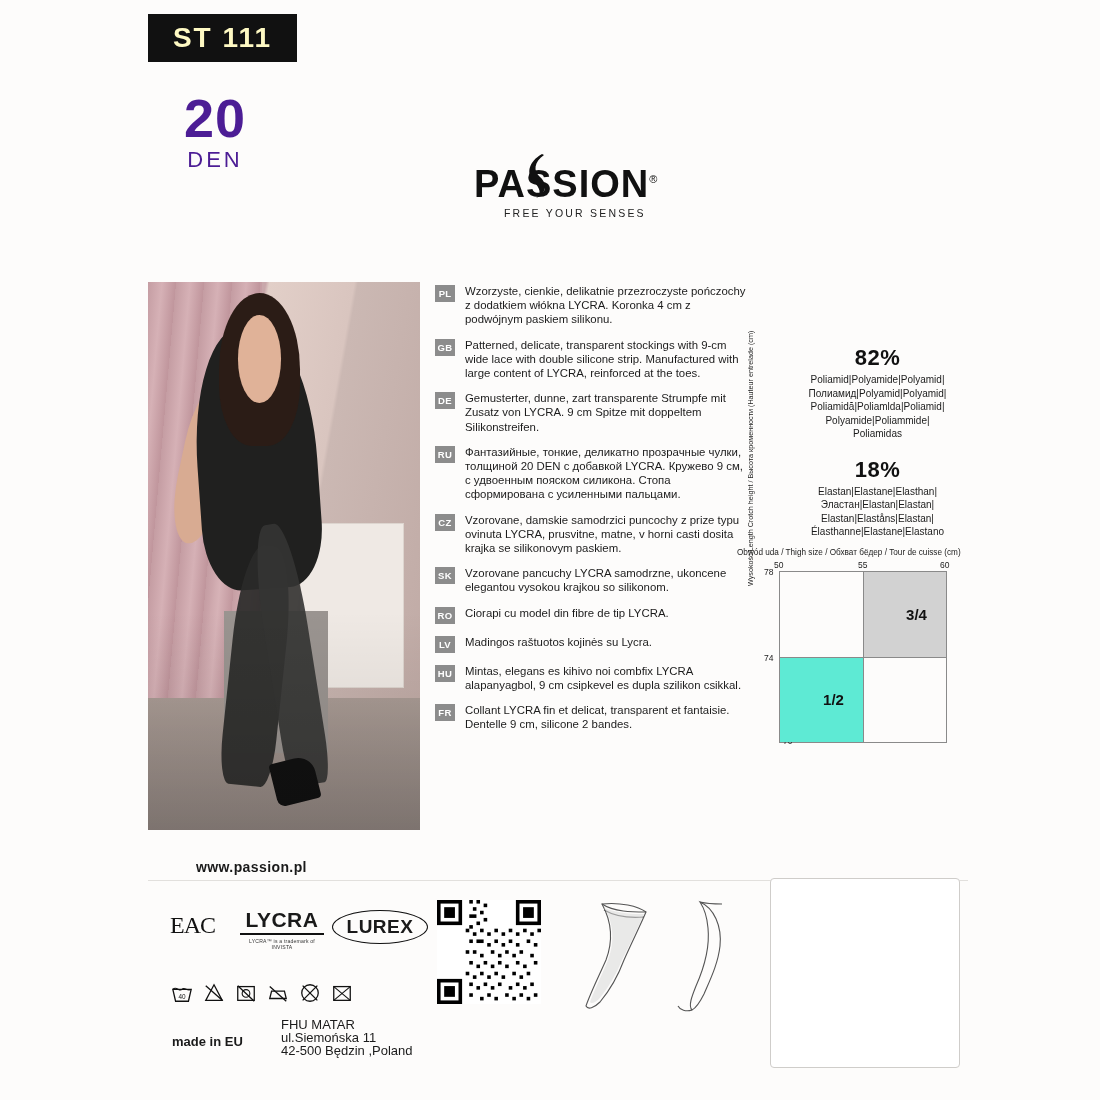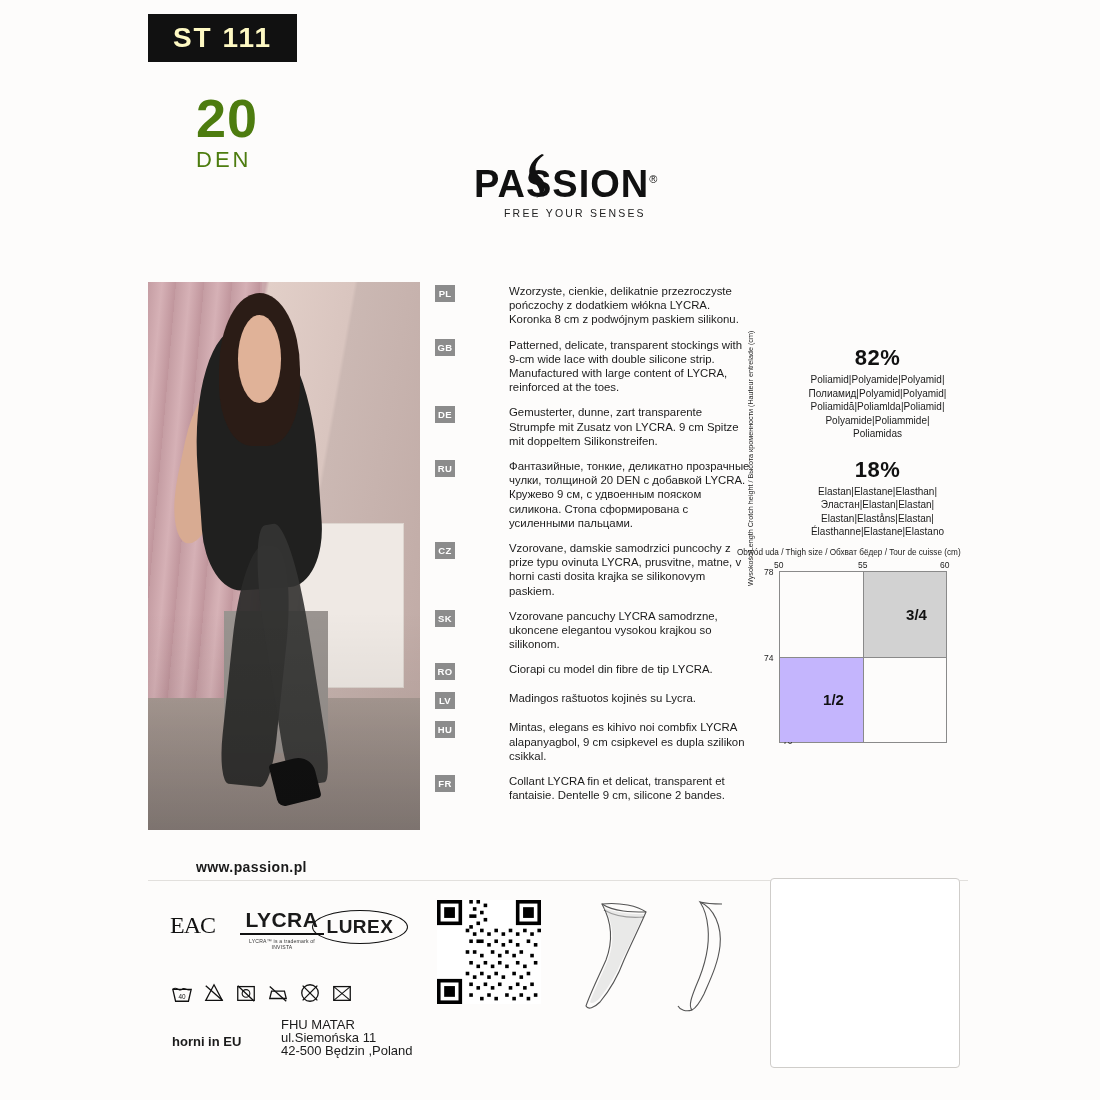--- a/index.html
+++ b/index.html
@@ -24,22 +24,23 @@
     position: absolute;
     left: 148px; top: 14px;
     width: 149px; height: 48px;
     background: #111111;
     color: #fef9c3;
     display: flex; align-items: center; justify-content: center;
     font-size: 28px; font-weight: bold; letter-spacing: 2px;
   }
   .den-block {
     position: absolute;
-    left: 196px; top: 95px;
-    color: #4d7c0f;
+    left: 184px; top: 95px;
+    color: #4c1d95;
+    text-align: center;
   }
   .den-num { font-size: 54px; font-weight: bold; line-height: 46px; letter-spacing: 1px; }
   .den-word { font-size: 22px; letter-spacing: 3px; margin-top: 6px; }
 
   
   .brand {
     position: absolute;
     left: 474px; top: 160px;
     width: 260px;
   }
@@ -132,21 +133,20 @@
 
   
   .lang-list {
     position: absolute;
     left: 435px; top: 284px;
     width: 315px;
   }
   .lang-row {
     display: flex;
     margin-bottom: 11px;
-    gap: 44px;
   }
   .lang-code {
     flex: 0 0 auto;
     width: 20px; height: 17px;
     background: #8c8c8c;
     color: #ffffff;
     font-size: 9.5px; font-weight: bold;
     display: flex; align-items: center; justify-content: center;
     margin-right: 10px; margin-top: 1px;
     letter-spacing: .3px;
@@ -188,21 +188,21 @@
     margin-top: 14px;
     margin-left: 42px;
     width: 168px; height: 172px;
     border: 1px solid #8a8a8a;
   }
   .cell {
     position: absolute;
     display: flex; align-items: center; justify-content: center;
     font-size: 15px; font-weight: bold; color: #111; padding-left: 24px;
   }
-  .cell.half { left: 0; top: 50%; width: 50%; height: 50%; background: #c4b5fd; }
+  .cell.half { left: 0; top: 50%; width: 50%; height: 50%; background: #5eead4; }
   .cell.three { left: 50%; top: 0; width: 50%; height: 50%; background: #d2d2d2; }
   .vline { position: absolute; left: 50%; top: 0; width: 1px; height: 100%; background: #8a8a8a; }
   .hline { position: absolute; left: 0; top: 50%; width: 100%; height: 1px; background: #8a8a8a; }
   .tick-x {
     position: absolute; font-size: 8.5px; color: #222; top: -12px;
   }
   .tick-y {
     position: absolute; font-size: 8.5px; color: #222; left: -16px;
   }
   .axis-y-label {
@@ -230,21 +230,21 @@
     font-size: 24px; font-weight: normal; color: #111; letter-spacing: -1px;
     font-family: "Liberation Serif", serif;
   }
   .lycra-logo {
     position: absolute; left: 240px; top: 908px; width: 84px; text-align: center;
   }
   .lycra-name { font-size: 21px; font-weight: bold; letter-spacing: .5px; }
   .lycra-line { height: 2px; background: #111; margin-top: 1px; }
   .lycra-sub { font-size: 5.1px; color: #333; margin-top: 3px; letter-spacing: .2px; }
   .lurex-logo {
-    position: absolute; left: 312px; top: 910px; width: 96px; height: 34px;
+    position: absolute; left: 332px; top: 910px; width: 96px; height: 34px;
     border-radius: 50%;
     border: 1.6px solid #111;
     display: flex; align-items: center; justify-content: center;
     font-size: 19px; font-weight: bold; letter-spacing: .5px;
   }
 
   .care-row {
     position: absolute; left: 170px; top: 982px;
     display: flex; gap: 8px; align-items: center;
   }
@@ -309,21 +309,21 @@
     <div class="ph-face"></div>
     <div class="ph-leg1"></div>
     <div class="ph-leg2"></div>
     <div class="ph-shoe"></div>
     <div class="ph-shade"></div>
   </div>
 
   <div class="lang-list">
     <div class="lang-row">
       <div class="lang-code">PL</div>
-      <div class="lang-text">Wzorzyste, cienkie, delikatnie przezroczyste pończochy z dodatkiem włókna LYCRA. Koronka 8 cm z podwójnym paskiem silikonu.</div>
+      <div class="lang-text">Wzorzyste, cienkie, delikatnie przezroczyste pończochy z dodatkiem włókna LYCRA. Koronka 4 cm z podwójnym paskiem silikonu.</div>
     </div>
     <div class="lang-row">
       <div class="lang-code">GB</div>
       <div class="lang-text">Patterned, delicate, transparent stockings with 9-cm wide lace with double silicone strip. Manufactured with large content of LYCRA, reinforced at the toes.</div>
     </div>
     <div class="lang-row">
       <div class="lang-code">DE</div>
       <div class="lang-text">Gemusterter, dunne, zart transparente Strumpfe mit Zusatz von LYCRA. 9 cm Spitze mit doppeltem Silikonstreifen.</div>
     </div>
     <div class="lang-row">
@@ -425,21 +425,21 @@
       <line x1="4" y1="4" x2="20" y2="20" stroke="#111" stroke-width="1.4"></line>
       <line x1="20" y1="4" x2="4" y2="20" stroke="#111" stroke-width="1.4"></line>
     </svg>
     <svg class="care-ico" viewBox="0 0 24 24">
       <rect x="3" y="5" width="18" height="15" fill="none" stroke="#111" stroke-width="1.4"></rect>
       <line x1="3" y1="5" x2="21" y2="20" stroke="#111" stroke-width="1.2"></line>
       <line x1="21" y1="5" x2="3" y2="20" stroke="#111" stroke-width="1.2"></line>
     </svg>
   </div>
 
-  <div class="made-in">horni in EU</div>
+  <div class="made-in">made in EU</div>
   <div class="addr">
     <div>FHU MATAR</div>
     <div>ul.Siemońska 11</div>
     <div>42-500 Będzin ,Poland</div>
   </div>
 
   <svg class="qr" viewBox="0 0 29 29">
     <rect width="29" height="29" fill="#fff"></rect>
     <g fill="#000">
       <rect x="0" y="0" width="7" height="7"></rect>

